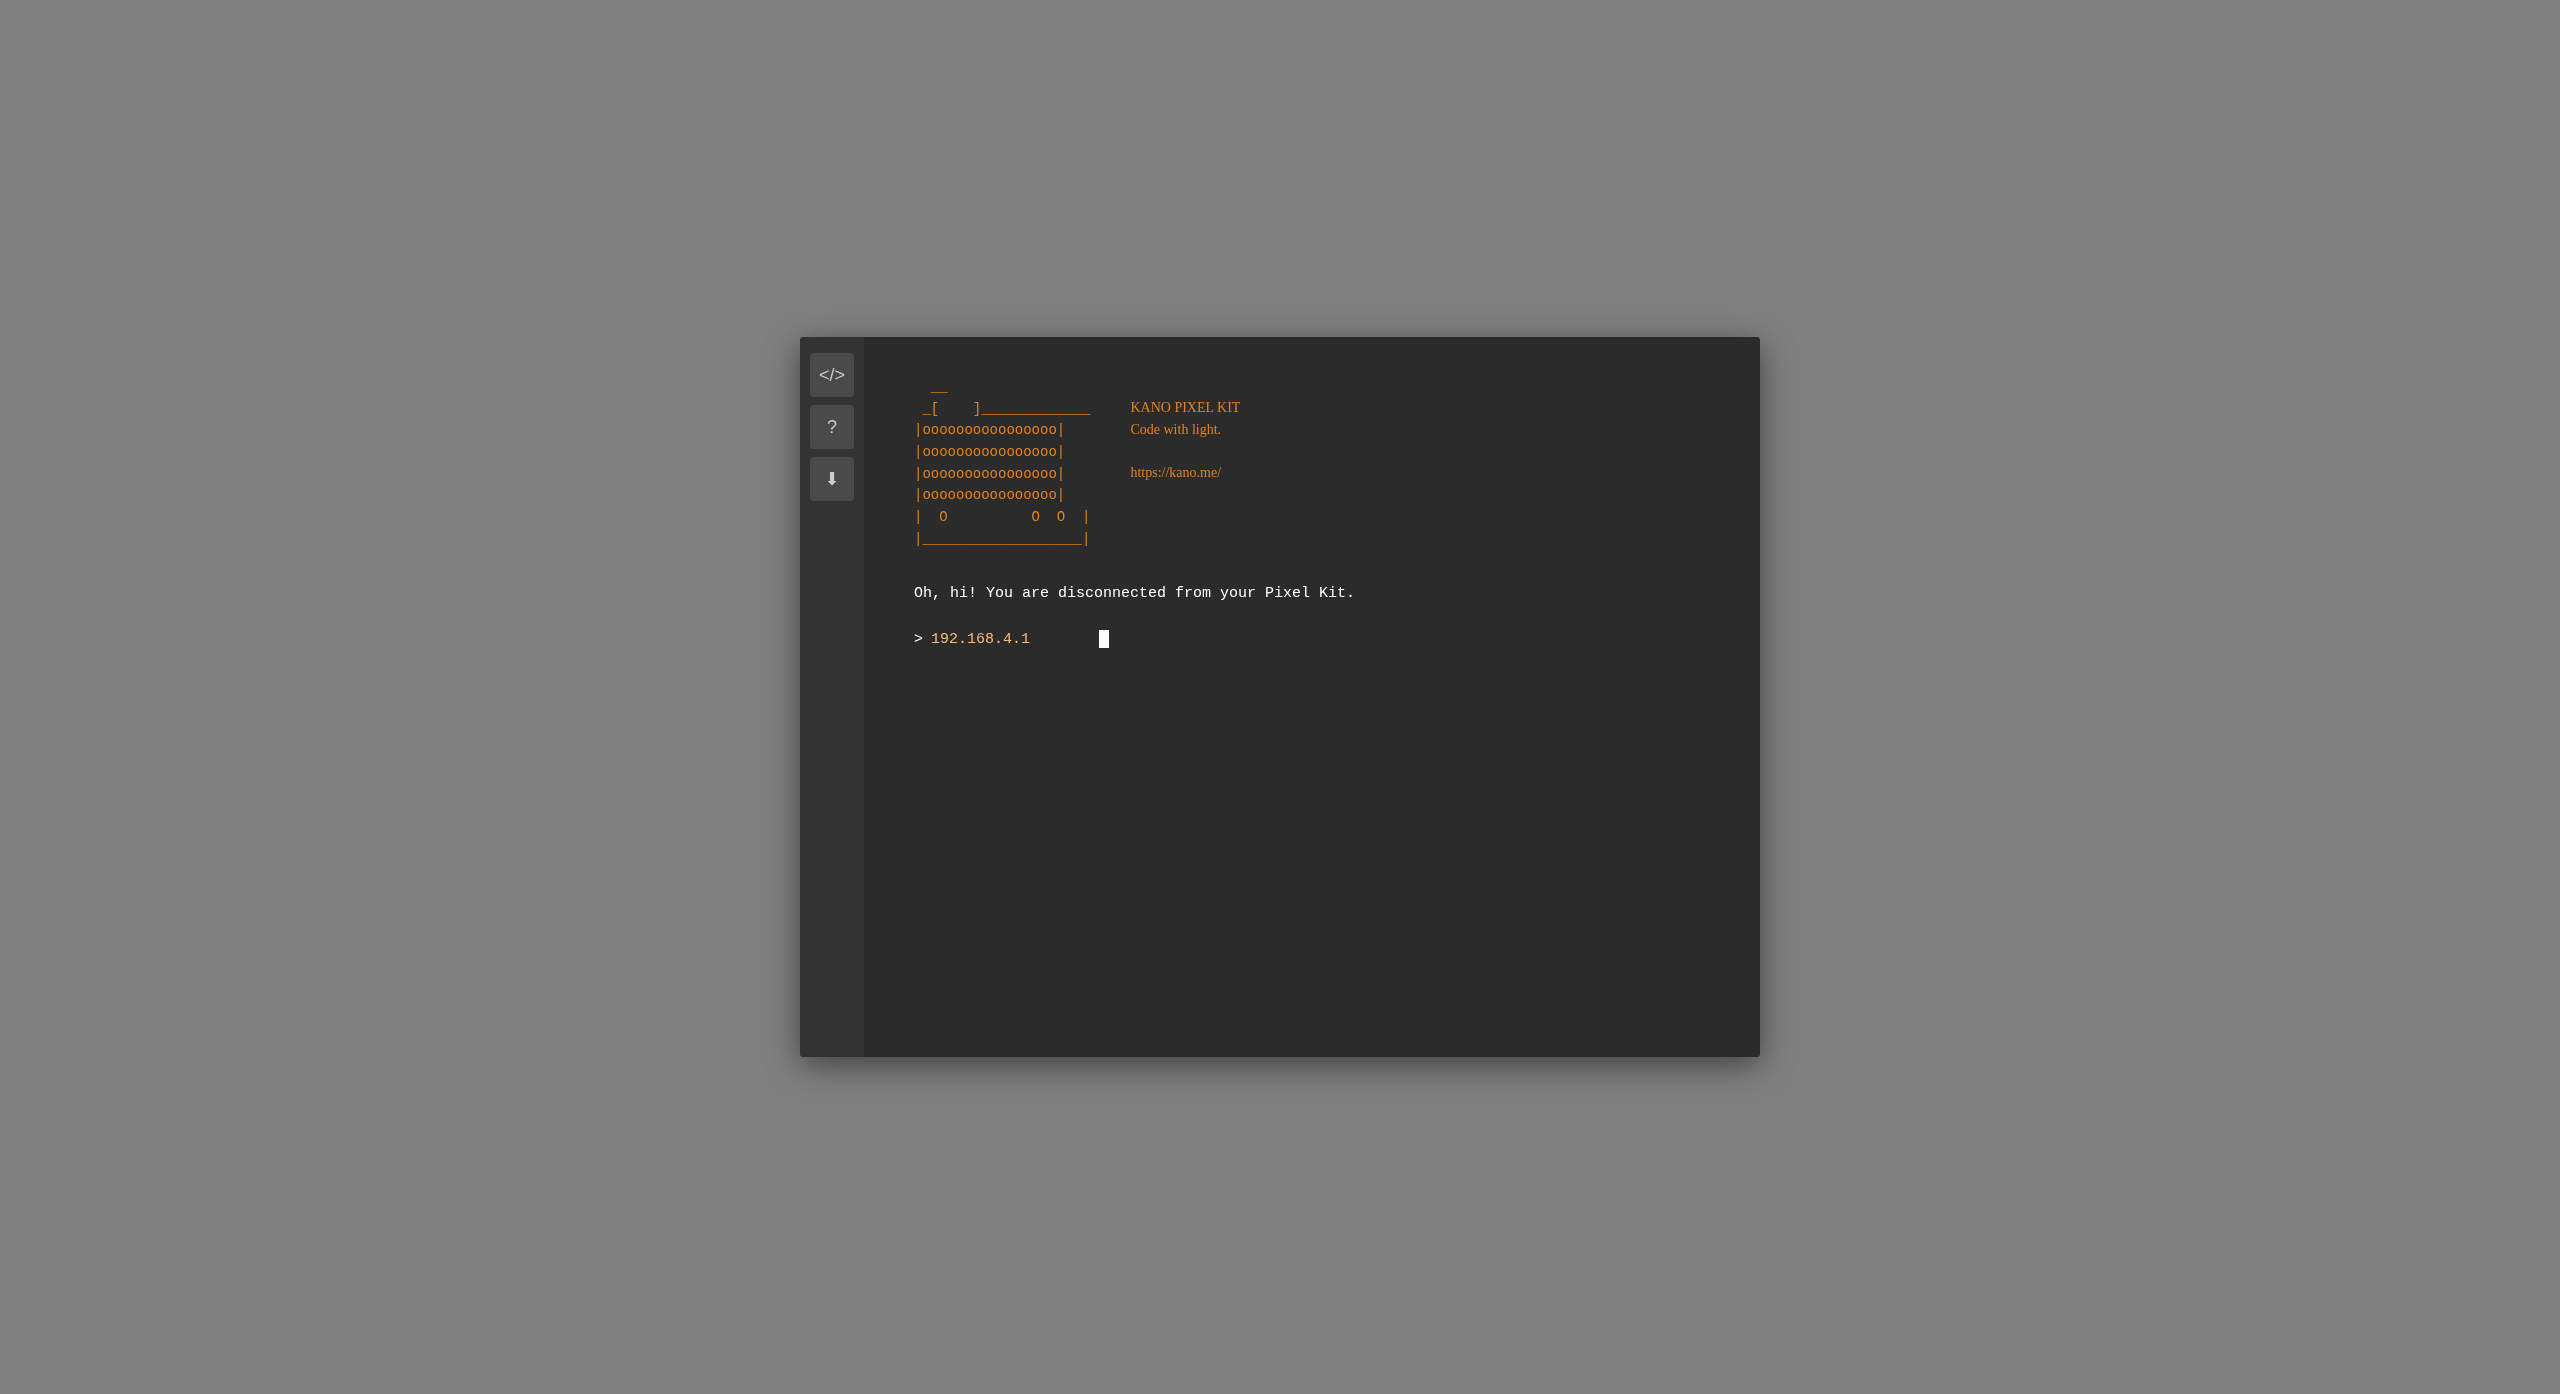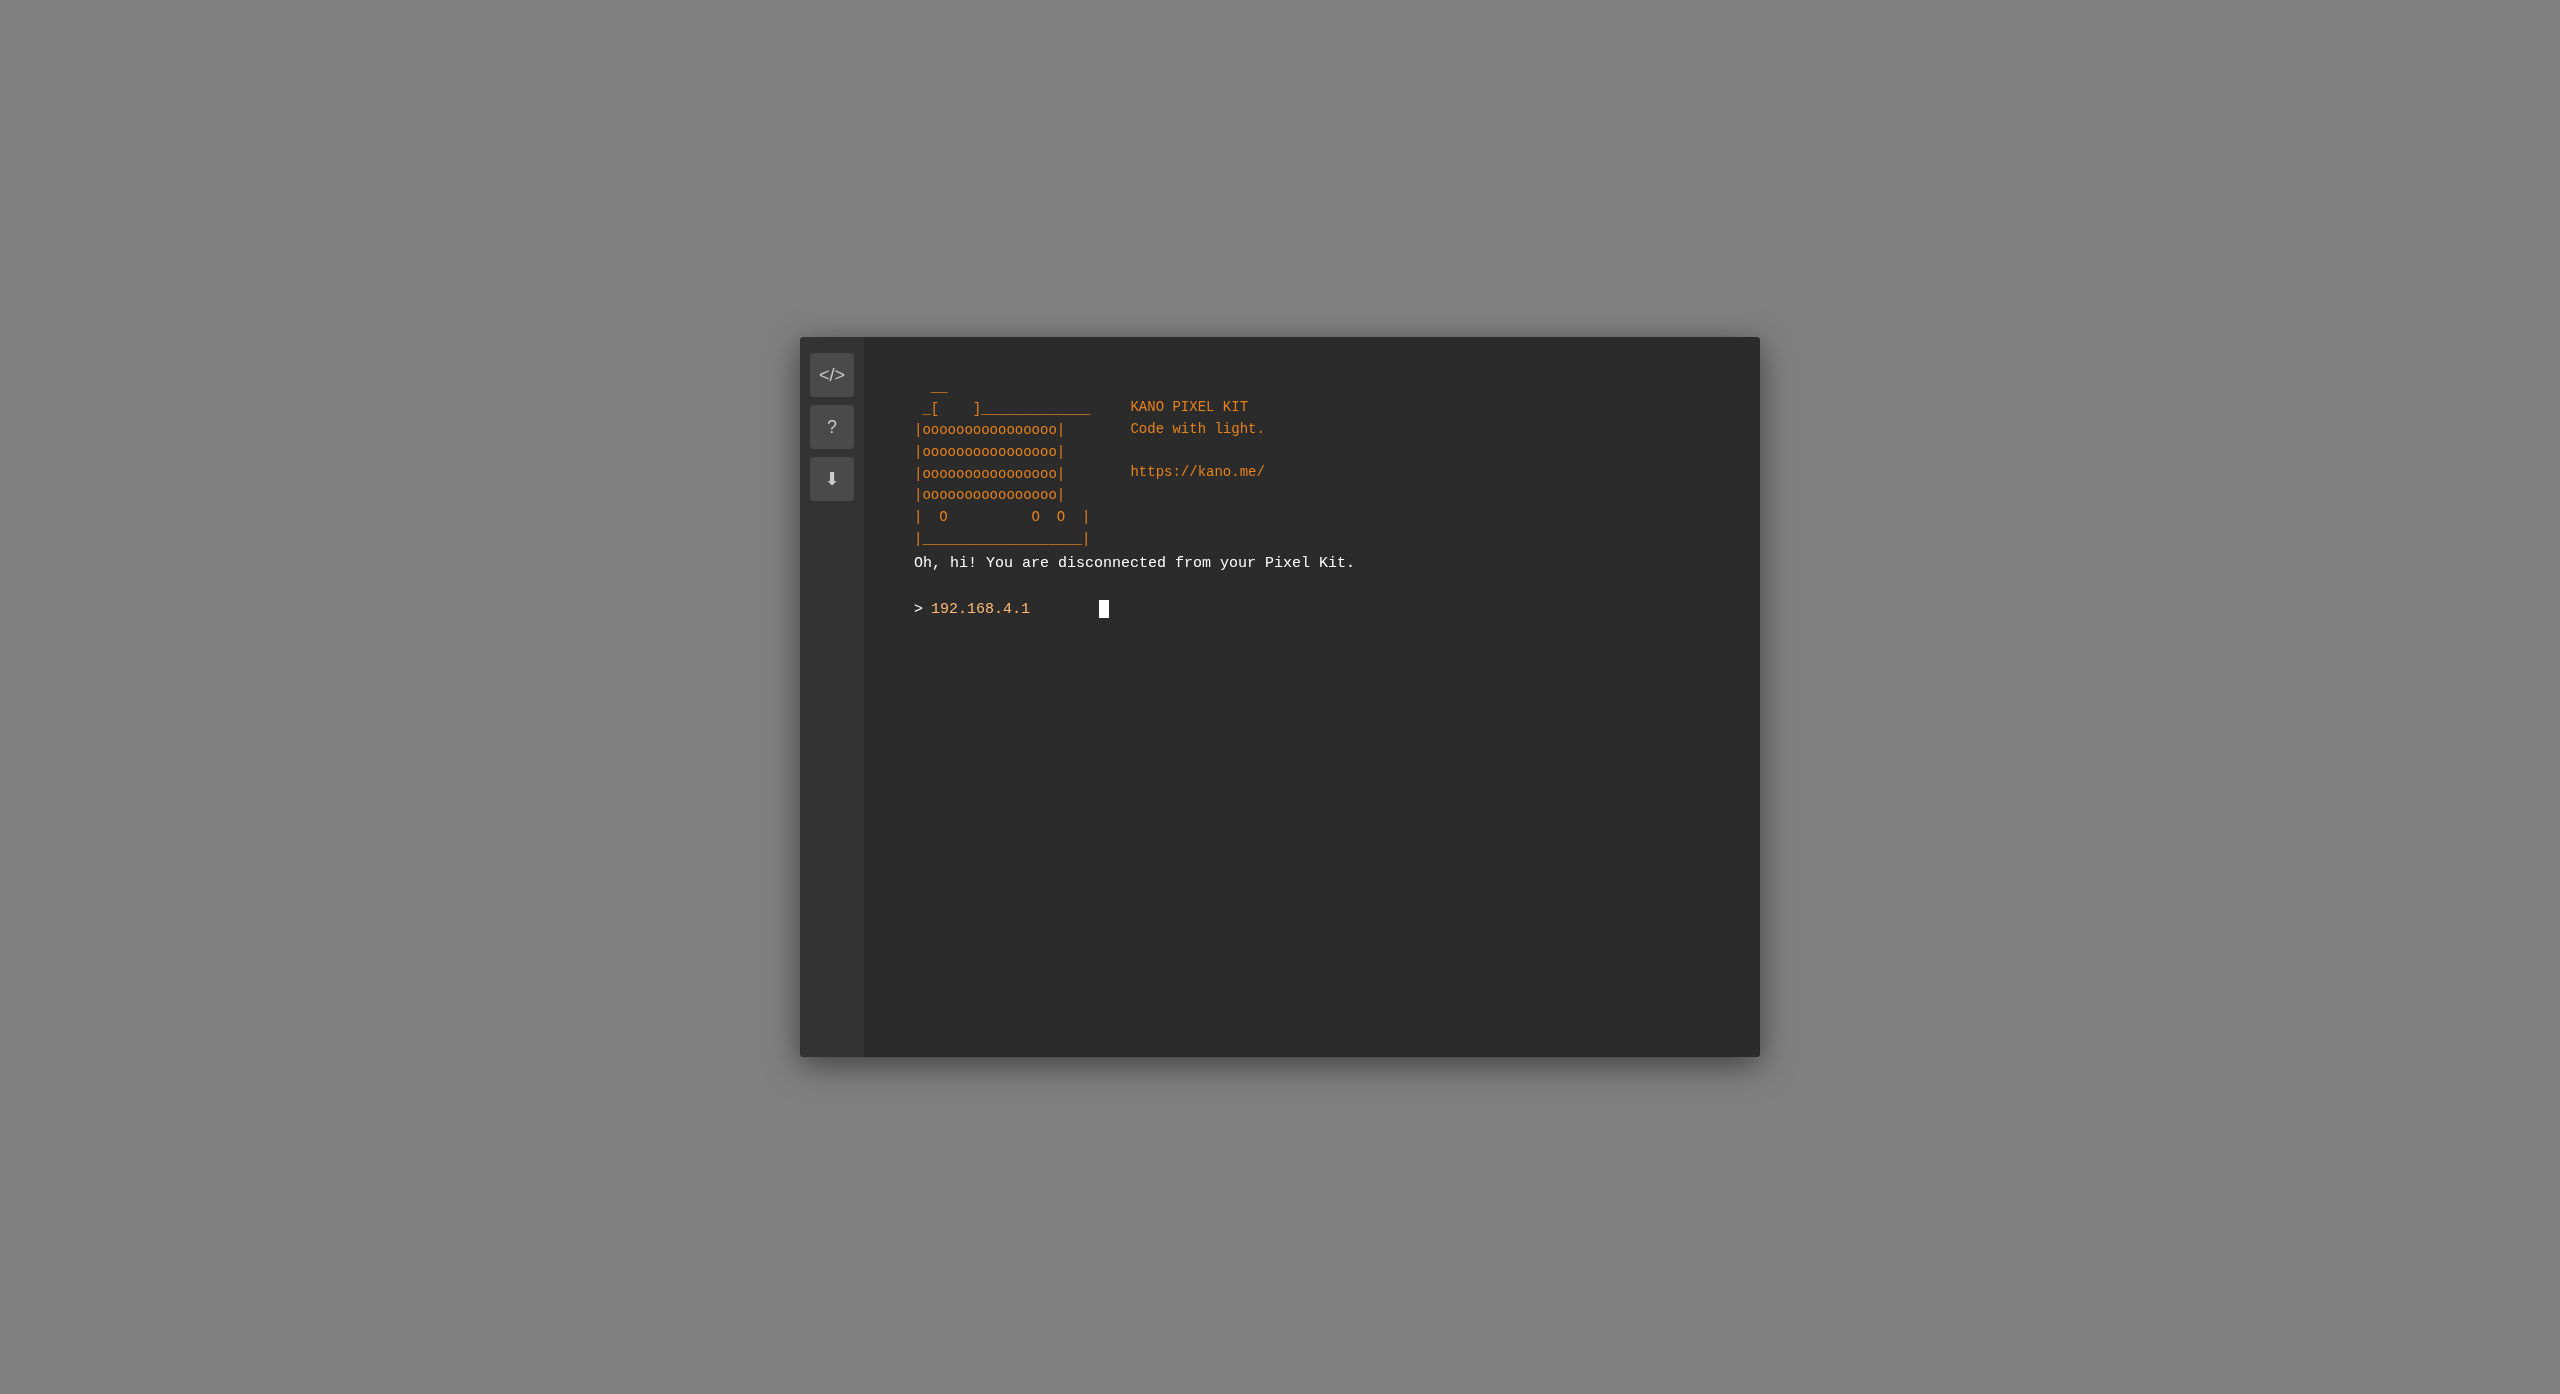--- a/index.html
+++ b/index.html
@@ -58,33 +58,34 @@
       background-color: #2b2b2b;
       padding: 40px 50px;
       overflow-y: auto;
       display: flex;
       flex-direction: column;
     }
 
     .ascii-section {
       display: flex;
       gap: 40px;
+      margin-bottom: 30px;
     }
 
     .ascii-left {
       color: #e8821a;
       font-family: 'Courier New', Courier, monospace;
       font-size: 14px;
       line-height: 1.55;
       white-space: pre;
     }
 
     .ascii-right {
       color: #e8821a;
-      font-family: Liberation Mono, monospace;
+      font-family: Liberation Serif, serif;
       font-size: 14px;
       line-height: 1.55;
       white-space: pre;
       padding-top: 20px;
     }
 
     .message-text {
       color: #ffffff;
       font-family: 'Courier New', Courier, monospace;
       font-size: 15px;

